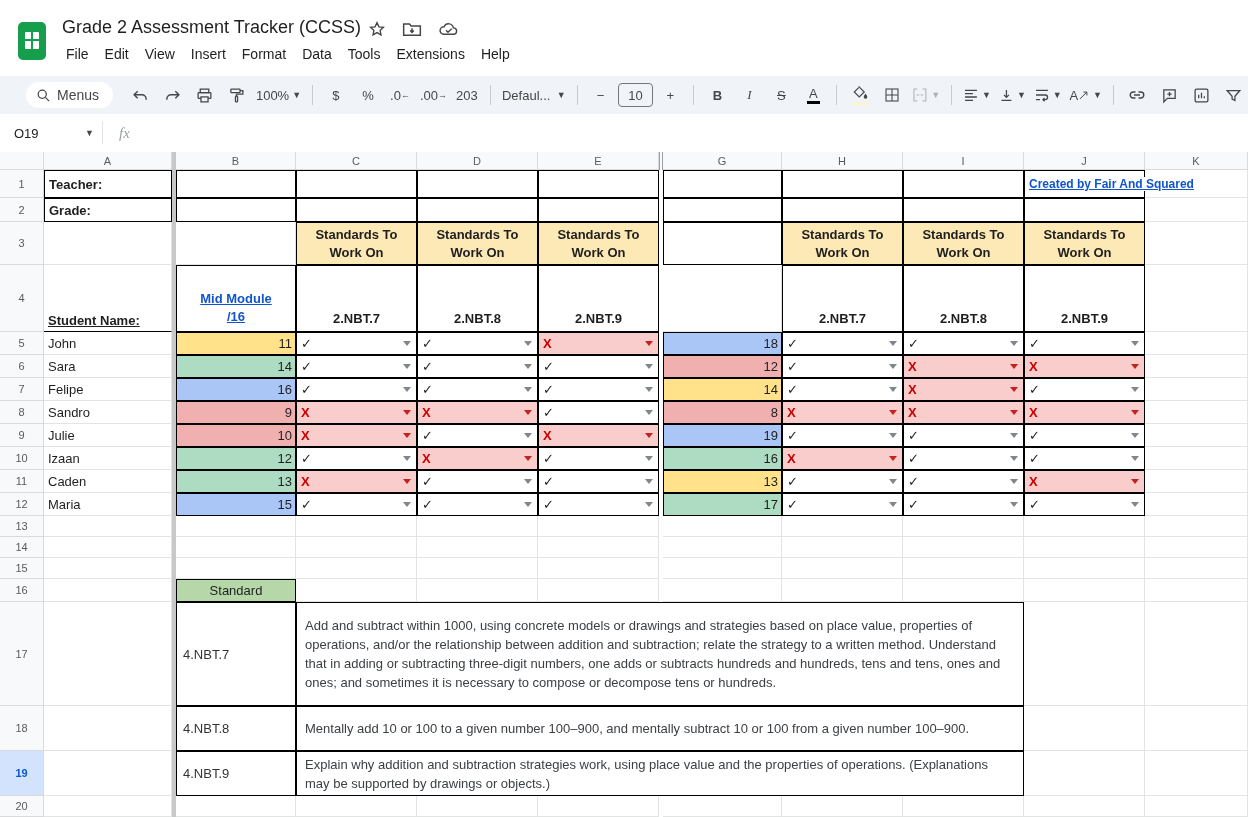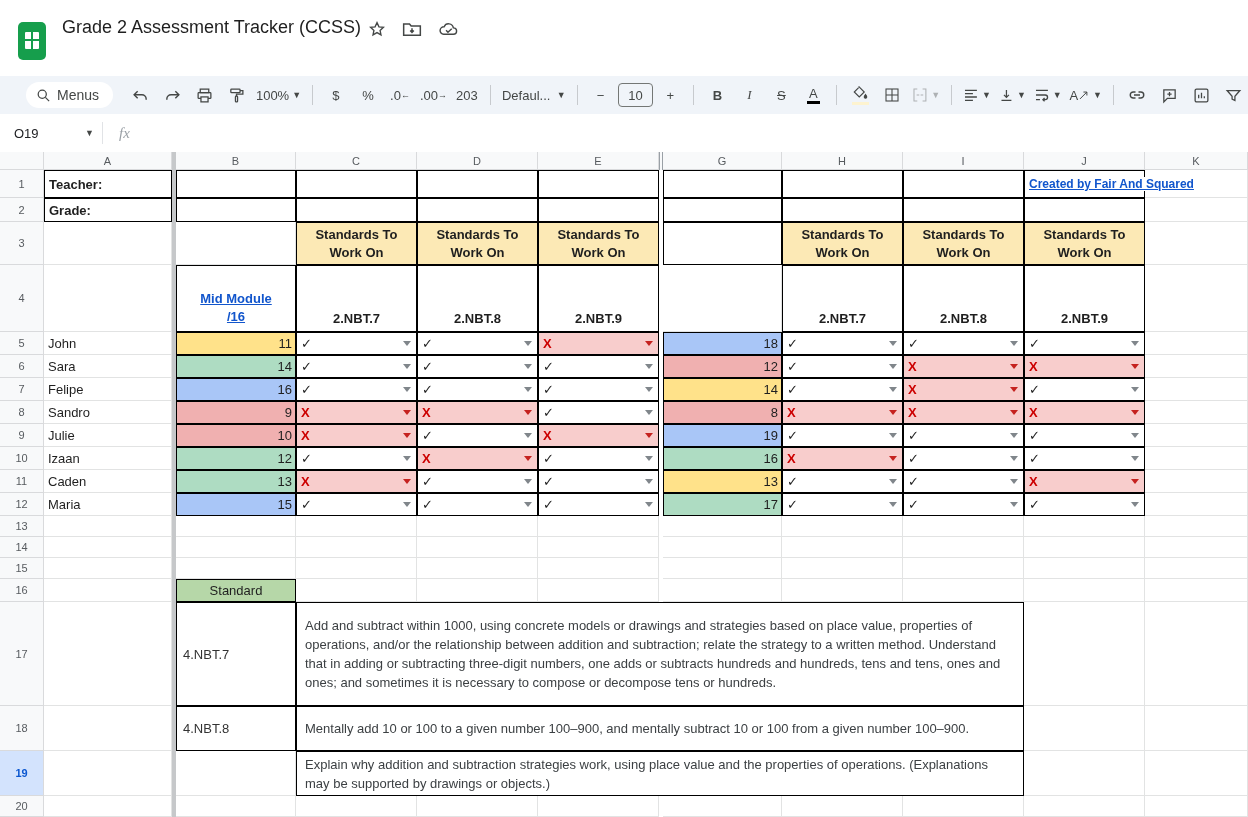--- a/index.html
+++ b/index.html
@@ -94,20 +94,31 @@
       </svg>
     <svg class="ticon" width="20" height="18" viewBox="0 0 24 20" fill="none" stroke="#444746" stroke-width="1.8">
         <path d="M2 4h7l2 2.5h11v11H2z"></path>
         <path d="M12 9v5M9.8 11.8L12 14l2.2-2.2"></path>
       </svg>
     <svg class="ticon" width="21" height="17" viewBox="0 0 26 20" fill="none" stroke="#444746" stroke-width="1.8">
         <path d="M7 16h12a4 4 0 000-8 6 6 0 00-11.4-1.4A4.6 4.6 0 007 16z"></path>
         <path d="M10 11l2.3 2.3L17 9"></path>
       </svg>
   </div>
+  <div id="menubar">
+      <div class="menu-item">File</div>
+      <div class="menu-item">Edit</div>
+      <div class="menu-item">View</div>
+      <div class="menu-item">Insert</div>
+      <div class="menu-item">Format</div>
+      <div class="menu-item">Data</div>
+      <div class="menu-item">Tools</div>
+      <div class="menu-item">Extensions</div>
+      <div class="menu-item">Help</div>
+    </div>
 </div>
 
 <div id="toolbar">
   <div class="pill">
     <svg width="15" height="15" viewBox="0 0 24 24" fill="none" stroke="#444746" stroke-width="2">
         <circle cx="10" cy="10" r="6.5"></circle>
         <path d="M15 15l6 6"></path>
       </svg>
     <span>Menus</span>
   </div>
@@ -524,20 +535,23 @@
 Work On</div>
     <div class="cell thick center2 pre" style="grid-area: 4 / 7; background: rgb(252, 233, 181); font-size: 13px;">Standards To
 Work On</div>
     <div class="cell thick center2 pre" style="grid-area: 4 / 10; background: rgb(252, 233, 181); font-size: 13px;">Standards To
 Work On</div>
     <div class="cell thick center2 pre" style="grid-area: 4 / 11; background: rgb(252, 233, 181); font-size: 13px;">Standards To
 Work On</div>
     <div class="cell thick center2 pre" style="grid-area: 4 / 12; background: rgb(252, 233, 181); font-size: 13px;">Standards To
 Work On</div>
     <div class="cell thick" style="grid-area: 4 / 9;"></div>
+    <div class="cell namec" style="grid-area: 5 / 2; border-bottom: 1px solid rgb(0, 0, 0);">
+      <span class="underl" style="font-weight:bold">Student Name:</span>
+    </div>
     <div class="cell thick bottomc linkc pre" style="grid-area: 5 / 4; font-weight: bold;">Mid Module
 /16</div>
     <div class="cell thick bottomc" style="grid-area: 5 / 5;">2.NBT.7</div>
     <div class="cell thick bottomc" style="grid-area: 5 / 6;">2.NBT.8</div>
     <div class="cell thick bottomc" style="grid-area: 5 / 7;">2.NBT.9</div>
     <div class="cell thick bottomc" style="grid-area: 5 / 10;">2.NBT.7</div>
     <div class="cell thick bottomc" style="grid-area: 5 / 11;">2.NBT.8</div>
     <div class="cell thick bottomc" style="grid-area: 5 / 12;">2.NBT.9</div>
     <div class="cell namec" style="grid-area: 6 / 2; font-weight: normal;">John</div>
     <div class="cell thick score" style="grid-area: 6 / 4; background: rgb(255, 226, 138);">11</div>
@@ -753,14 +767,15 @@
     </div>
     <div class="cell thick mark" style="grid-area: 13 / 12;">
       <span class="g">✓</span>
       <span class="tri"></span>
     </div>
     <div class="cell thick center2" style="grid-area: 17 / 4; background: rgb(182, 215, 168); font-weight: normal;">Standard</div>
     <div class="cell thick codec" style="grid-area: 18 / 4;">4.NBT.7</div>
     <div class="cell thick desc" style="grid-area: 18 / 5 / span 1 / span 7;">Add and subtract within 1000, using concrete models or drawings and strategies based on place value, properties of operations, and/or the relationship between addition and subtraction; relate the strategy to a written method. Understand that in adding or subtracting three-digit numbers, one adds or subtracts hundreds and hundreds, tens and tens, ones and ones; and sometimes it is necessary to compose or decompose tens or hundreds.</div>
     <div class="cell thick codec" style="grid-area: 19 / 4;">4.NBT.8</div>
     <div class="cell thick desc" style="grid-area: 19 / 5 / span 1 / span 7;">Mentally add 10 or 100 to a given number 100–900, and mentally subtract 10 or 100 from a given number 100–900.</div>
+    <div class="cell thick codec" style="grid-area: 20 / 4;">4.NBT.9</div>
     <div class="cell thick desc" style="grid-area: 20 / 5 / span 1 / span 7;">Explain why addition and subtraction strategies work, using place value and the properties of operations. (Explanations may be supported by drawings or objects.)</div>
   </div>
 
 </body></html>

